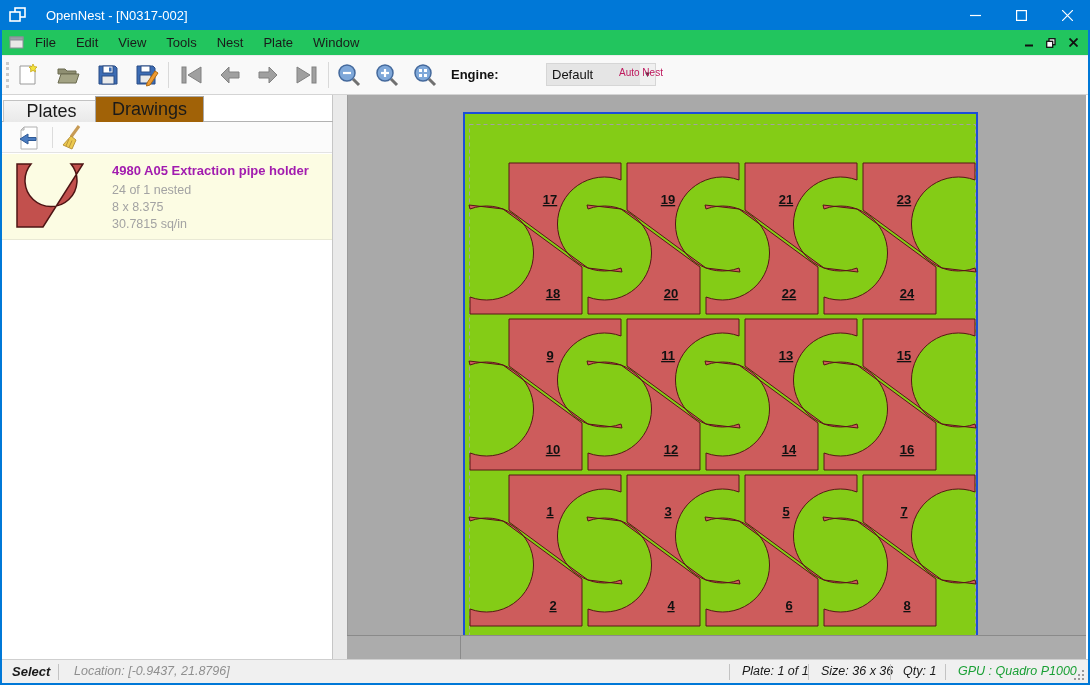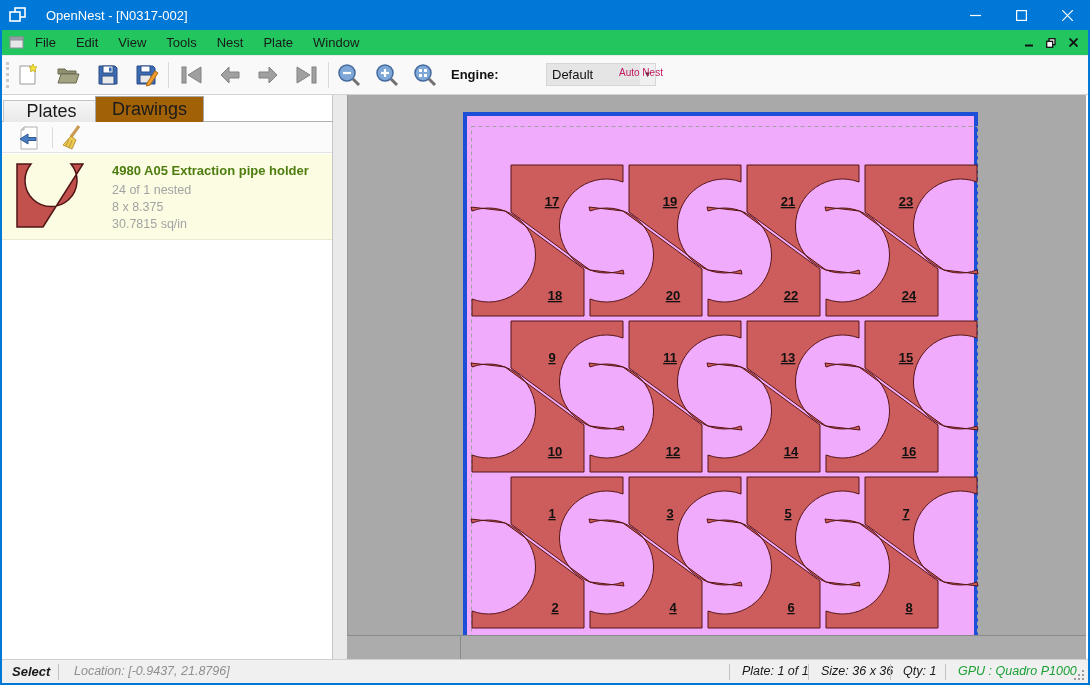--- a/index.html
+++ b/index.html
@@ -36,26 +36,26 @@
   .sidebar{position:absolute;left:2px;top:95px;width:331px;height:564px;background:#fff;border-right:1px solid #c6c6c6;}
   .tabstrip-line{position:absolute;left:0;top:26px;width:331px;height:1px;background:#b2b2b2;}
   .tab{position:absolute;font-size:18px;color:#1a1a1a;text-align:center;}
   .tab-plates{left:1px;top:5px;width:97px;height:22px;line-height:21px;background:linear-gradient(#f6f6f6,#e9e9e9);border:1px solid #c2c2c2;border-bottom:none;z-index:1;}
   .tab-drawings{left:93px;top:1px;width:109px;height:26px;line-height:24px;background:#a16207;border:1px solid #a8a8a8;border-bottom:none;z-index:2;}
   .side-toolbar{position:absolute;left:0;top:27px;width:330px;height:31px;background:#fbfbfb;border-bottom:1px solid #e3e3e3;}
   .side-btn{position:absolute;top:2px;width:28px;height:27px;display:flex;align-items:center;justify-content:center;}
   .side-sep{position:absolute;left:50px;top:5px;width:1px;height:21px;background:#dcdcdc;}
   .drawing-item{position:absolute;left:0;top:59px;width:330px;height:86px;background:#fcfce3;border-bottom:1px solid #e9e9d5;}
   .thumb{position:absolute;left:14px;top:9px;}
-  .item-title{position:absolute;left:110px;top:9px;font-size:13px;font-weight:bold;color:#4d7c0f;}
+  .item-title{position:absolute;left:110px;top:9px;font-size:13px;font-weight:bold;color:#a21caf;}
   .item-meta{position:absolute;left:110px;font-size:12.5px;color:#a3a3a3;}
   
   .splitter{position:absolute;left:333px;top:95px;width:14px;height:564px;background:#eaeaea;}
   .canvas{position:absolute;left:347px;top:95px;width:739px;height:540px;background:#a9a9a9;border-left:1px solid #9a9a9a;}
-  .plate{position:absolute;left:115px;top:17px;width:515px;height:535px;background:#f0abfc;border:4px solid #1d4ed8;}
+  .plate{position:absolute;left:115px;top:17px;width:515px;height:535px;background:#84cc16;border:2px solid #1d4ed8;}
   .plate svg{position:absolute;left:0;top:0;}
   .part{fill:#cd5c5c;stroke:#571616;stroke-width:1;}
   .pn{font-family:"Liberation Sans",sans-serif;font-size:13px;font-weight:700;fill:#111;text-anchor:middle;text-decoration:underline;}
   .dashed-rect{fill:none;stroke:#a2a2a2;stroke-width:1;stroke-dasharray:4 3;}
   .hband{position:absolute;left:347px;top:635px;width:739px;height:24px;background:#acacac;border-top:1px solid #8a8a8a;}
   .hband-line{position:absolute;left:113px;top:0;width:1px;height:23px;background:#8a8a8a;}
   
   .statusbar{position:absolute;left:2px;top:659px;width:1086px;height:24px;background:#f0f0f0;border-top:1px solid #cfcfcf;font-size:12.5px;}
   .sb-sep{position:absolute;top:4px;width:1px;height:16px;background:#c3c3c3;}
   .sb-text{position:absolute;top:4px;color:#1a1a1a;white-space:nowrap;font-style:italic;}

